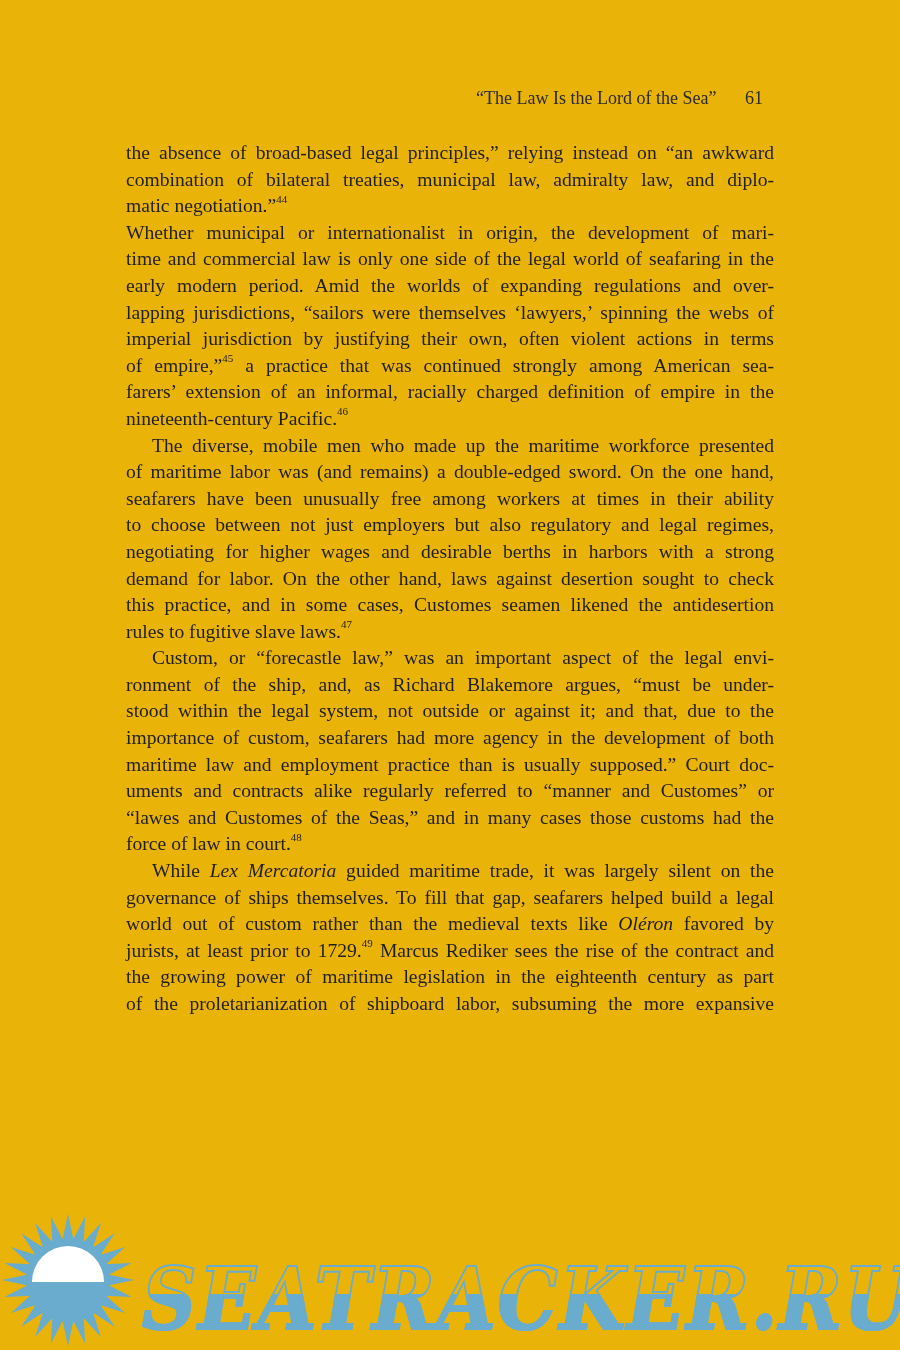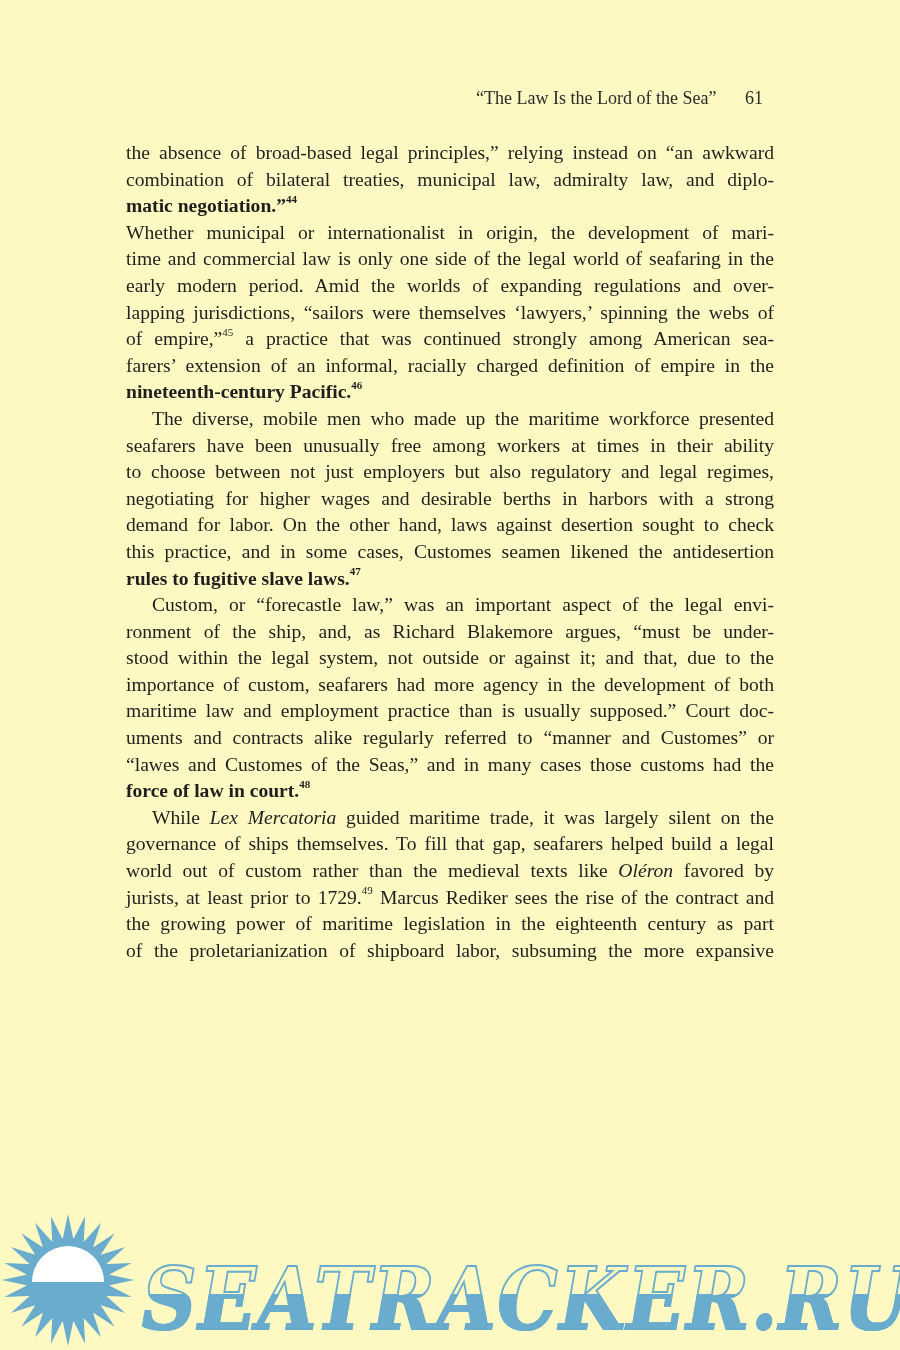--- a/index.html
+++ b/index.html
@@ -1,32 +1,32 @@
 <!DOCTYPE html>
 <html><head>
 <meta charset="utf-8">
 <style>
   html, body { margin: 0; padding: 0; background: #ffffff; }
   body { width: 900px; height: 1350px; position: relative; overflow: hidden; }
-  .page { position: absolute; left: 0; top: 0; width: 900px; height: 1350px; background: #fef9c3; }
+  .page { position: absolute; left: 0; top: 0; width: 900px; height: 1350px; background: #eab308; }
   .running-head {
     position: absolute; top: 88px; right: 137px;
     font-family: "Liberation Serif", "DejaVu Serif", serif;
     font-size: 18px; color: #2a2a2a; white-space: nowrap;
   }
   .running-head .title { margin-right: 24px; }
   .textblock {
     position: absolute; left: 126px; top: 140px; width: 648px;
     font-family: "Liberation Serif", "DejaVu Serif", serif;
     font-size: 19.6px; line-height: 26.6px; color: #1f1f1f;
     text-align: justify; hyphens: manual;
   }
   .textblock p { margin: 0; }
   .line { display: block; text-align: justify; text-align-last: justify; white-space: nowrap; overflow: visible; }
-  .line.last { text-align-last: left; font-weight: bold; }
+  .line.last { text-align-last: left; }
   sup { font-size: 11px; line-height: 0; position: relative; top: -2px; vertical-align: super; }
   .heading {
     margin: 52px 0 14px 0;
     font-weight: bold; font-size: 19.6px; line-height: 26.6px; color: #1a1a1a;
   }
   .heading .line { text-align: left; text-align-last: left; }
   em { font-style: italic; }
   .watermark { position: absolute; left: 0; top: 1210px; width: 788px; height: 140px; font-style: italic; }
   .wm-text {
     position: absolute; left: 142px; top: 44px;
@@ -57,27 +57,29 @@
       <span class="line">combination of bilateral treaties, municipal law, admiralty law, and diplo-</span>
       <span class="line last"><span>matic negotiation.”</span><sup>44</sup></span>
     </p>
 
 
     <p>
       <span class="line">Whether municipal or internationalist in origin, the development of mari-</span>
       <span class="line">time and commercial law is only one side of the legal world of seafaring in the</span>
       <span class="line">early modern period. Amid the worlds of expanding regulations and over-</span>
       <span class="line">lapping jurisdictions, “sailors were themselves ‘lawyers,’ spinning the webs of</span>
+      <span class="line">imperial jurisdiction by justifying their own, often violent actions in terms</span>
       <span class="line"><span>of empire,”</span><sup>45</sup><span> a practice that was continued strongly among American sea-</span></span>
       <span class="line">farers’ extension of an informal, racially charged definition of empire in the</span>
       <span class="line last"><span>nineteenth-century Pacific.</span><sup>46</sup></span>
     </p>
 
     <p>
       <span class="line" style="padding-left:26px;box-sizing:border-box;">The diverse, mobile men who made up the maritime workforce presented</span>
+      <span class="line">of maritime labor was (and remains) a double-edged sword. On the one hand,</span>
       <span class="line">seafarers have been unusually free among workers at times in their ability</span>
       <span class="line">to choose between not just employers but also regulatory and legal regimes,</span>
       <span class="line">negotiating for higher wages and desirable berths in harbors with a strong</span>
       <span class="line">demand for labor. On the other hand, laws against desertion sought to check</span>
       <span class="line">this practice, and in some cases, Customes seamen likened the antidesertion</span>
       <span class="line last"><span>rules to fugitive slave laws.</span><sup>47</sup></span>
     </p>
 
     <p>
       <span class="line" style="padding-left:26px;box-sizing:border-box;">Custom, or “forecastle law,” was an important aspect of the legal envi-</span>

